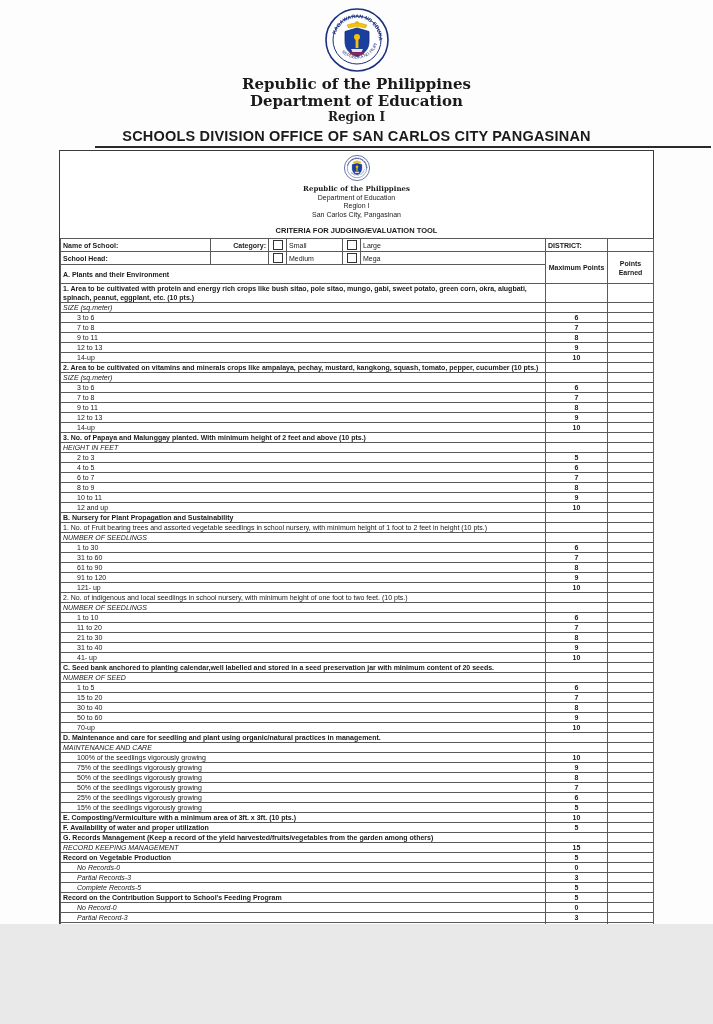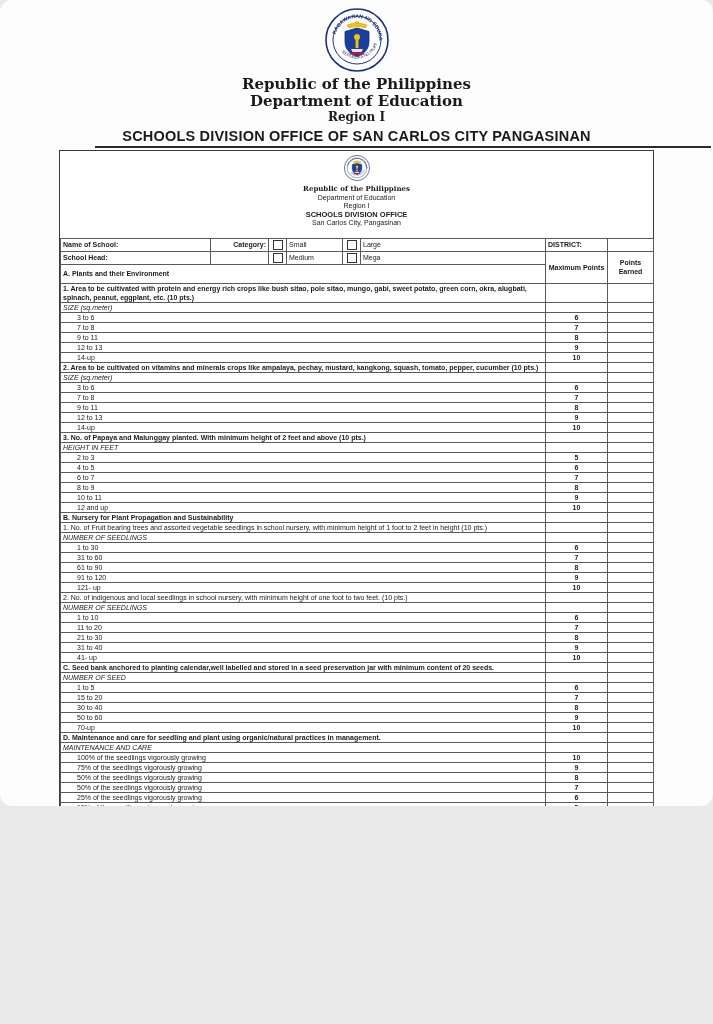--- a/index.html
+++ b/index.html
@@ -1,17 +1,17 @@
 <!DOCTYPE html>
 <html><head>
 <meta charset="utf-8">
 <style>
   html,body{margin:0;padding:0;background:#e9e9e9;}
-  .page{width:713px;height:806px;background:#fdfdfd;position:relative;overflow:hidden;
-        font-family:"Liberation Sans",sans-serif;color:#1a1a1a;margin:0 auto;border-radius:12px;}
+  .page{width:713px;height:924px;background:#fdfdfd;position:relative;overflow:hidden;
+        font-family:"Liberation Sans",sans-serif;color:#1a1a1a;margin:0 auto;}
   
   .letterhead{text-align:center;padding-top:8px;}
   .seal-top{width:64px;height:64px;display:inline-block;}
   .lh-line1,.lh-line2{font-family:"DejaVu Serif",serif;font-weight:bold;font-size:15px;line-height:17px;}
   .lh-line3{font-family:"DejaVu Serif",serif;font-weight:bold;font-size:12px;line-height:15px;}
   .lh-line4{font-weight:bold;font-size:14.5px;line-height:18px;letter-spacing:.2px;margin-top:2px;}
   .lh-rule{height:2px;background:#2a2a2a;width:616px;margin:1px 0 0 95px;}
   
   .formbox{width:593px;margin:2px auto 0;border:1.5px solid #3a3a3a;background:#fff;}
   .innerhead{text-align:center;padding-top:4px;}
@@ -87,23 +87,23 @@
 
   <div class="formbox">
 
     <div class="innerhead">
       <svg class="seal-small">
           <use href="#deped-seal"></use>
         </svg>
       <div class="ih-l ih-serif">Republic of the Philippines</div>
       <div class="ih-l">Department of Education</div>
       <div class="ih-l">Region I</div>
-      <div class="ih-l ih-bold">SCHOOLS DIVISION OFFICE</div>
       <div class="ih-l">San Carlos City, Pangasinan</div>
       <div class="ih-gap"></div>
+      <div class="ih-title">CRITERIA FOR JUDGING/EVALUATION TOOL</div>
     </div>
 
     <table class="main">
       <colgroup>
         <col style="width:150px">
           <col style="width:58px">
           <col style="width:18px">
           <col style="width:56px">
         <col style="width:18px">
           <col style="width:185px">

